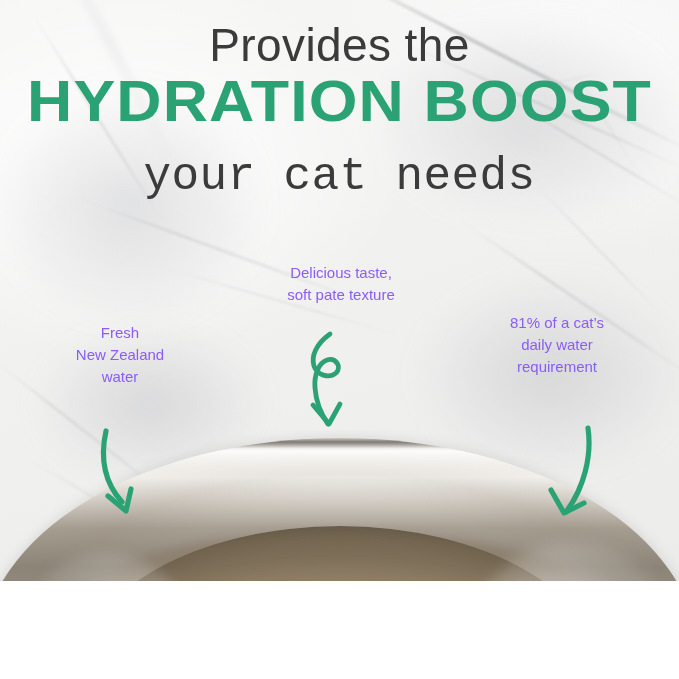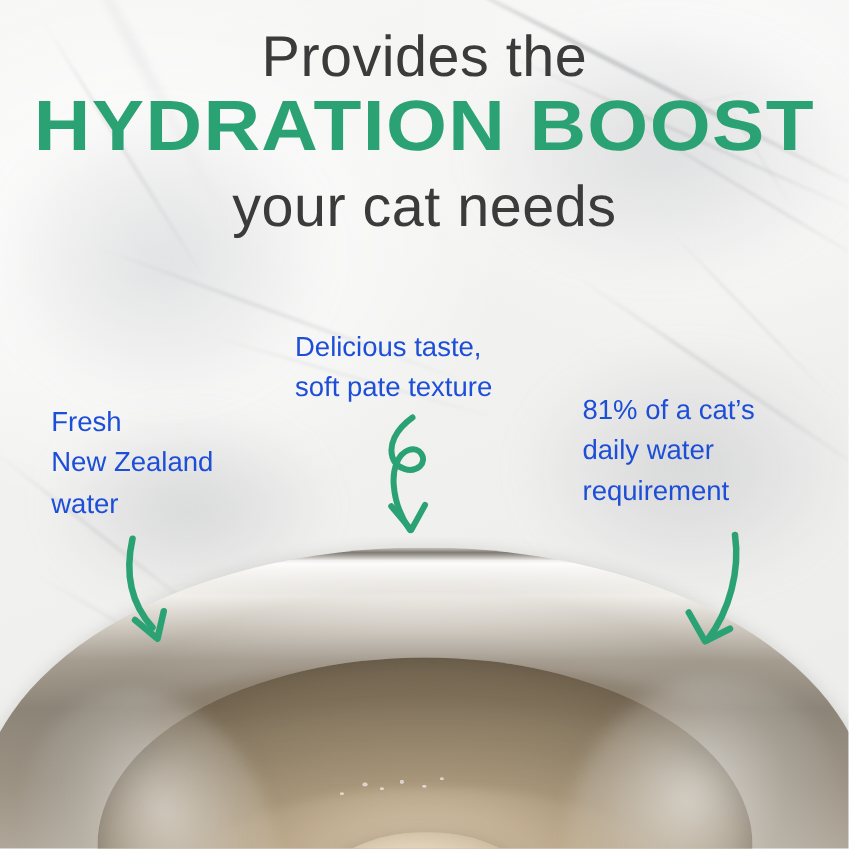--- a/index.html
+++ b/index.html
@@ -3,21 +3,21 @@
 <meta charset="utf-8">
 <style>
   html, body {
     margin: 0;
     padding: 0;
     background: #ffffff;
   }
   #canvas {
     position: relative;
     width: 679px;
-    height: 679px;
+    height: 581px;
     overflow: hidden;
     font-family: "Liberation Sans", sans-serif;
     background: #f4f4f3;
   }
 
   
   .marble-base {
     position: absolute;
     inset: 0;
     background:
@@ -96,40 +96,40 @@
     font-size: 57px;
     font-weight: 700;
     letter-spacing: 1px;
     color: #2ba273;
     font-family: "Liberation Sans Narrow", "Liberation Sans", sans-serif;
     transform: scaleX(1.10);
     transform-origin: center;
   }
   .hl-line3 {
     display: block;
-    margin-top: 12px;
+    margin-top: 24px;
     font-size: 46px;
     font-weight: 400;
     letter-spacing: 0.4px;
     color: #3b3b3b;
-    font-family: Liberation Sans, sans-serif;
+    font-family: Liberation Mono, monospace;
   }
 
   
   .annot {
     position: absolute;
-    color: #1d4ed8;
-    font-size: 22px;
+    color: #8b5cf6;
+    font-size: 15px;
     line-height: 1.47;
-    text-align: left;
+    text-align: center;
     font-family: "Liberation Sans", sans-serif;
     font-weight: 400;
     white-space: pre-line;
   }
-  .annot-left   { left: 41px;  top: 322px; width: 180px; }
+  .annot-left   { left: 30px;  top: 322px; width: 180px; }
   .annot-mid    { left: 236px; top: 262px; width: 210px; }
   .annot-right  { left: 466px; top: 312px; width: 182px; }
 
   
   .arrows {
     position: absolute;
     inset: 0;
     pointer-events: none;
   }
 

